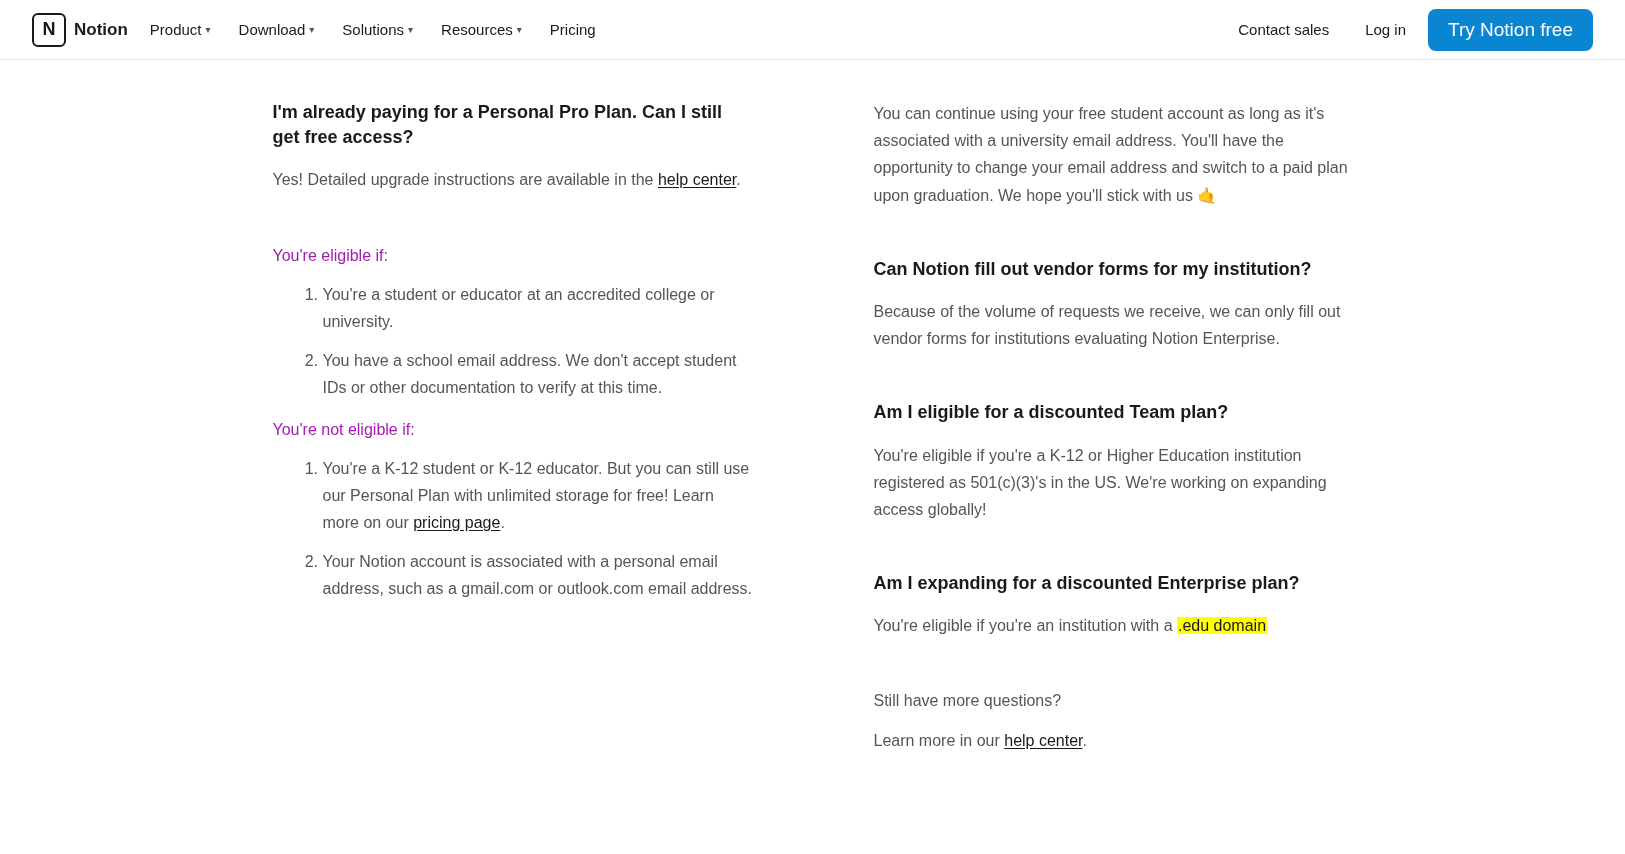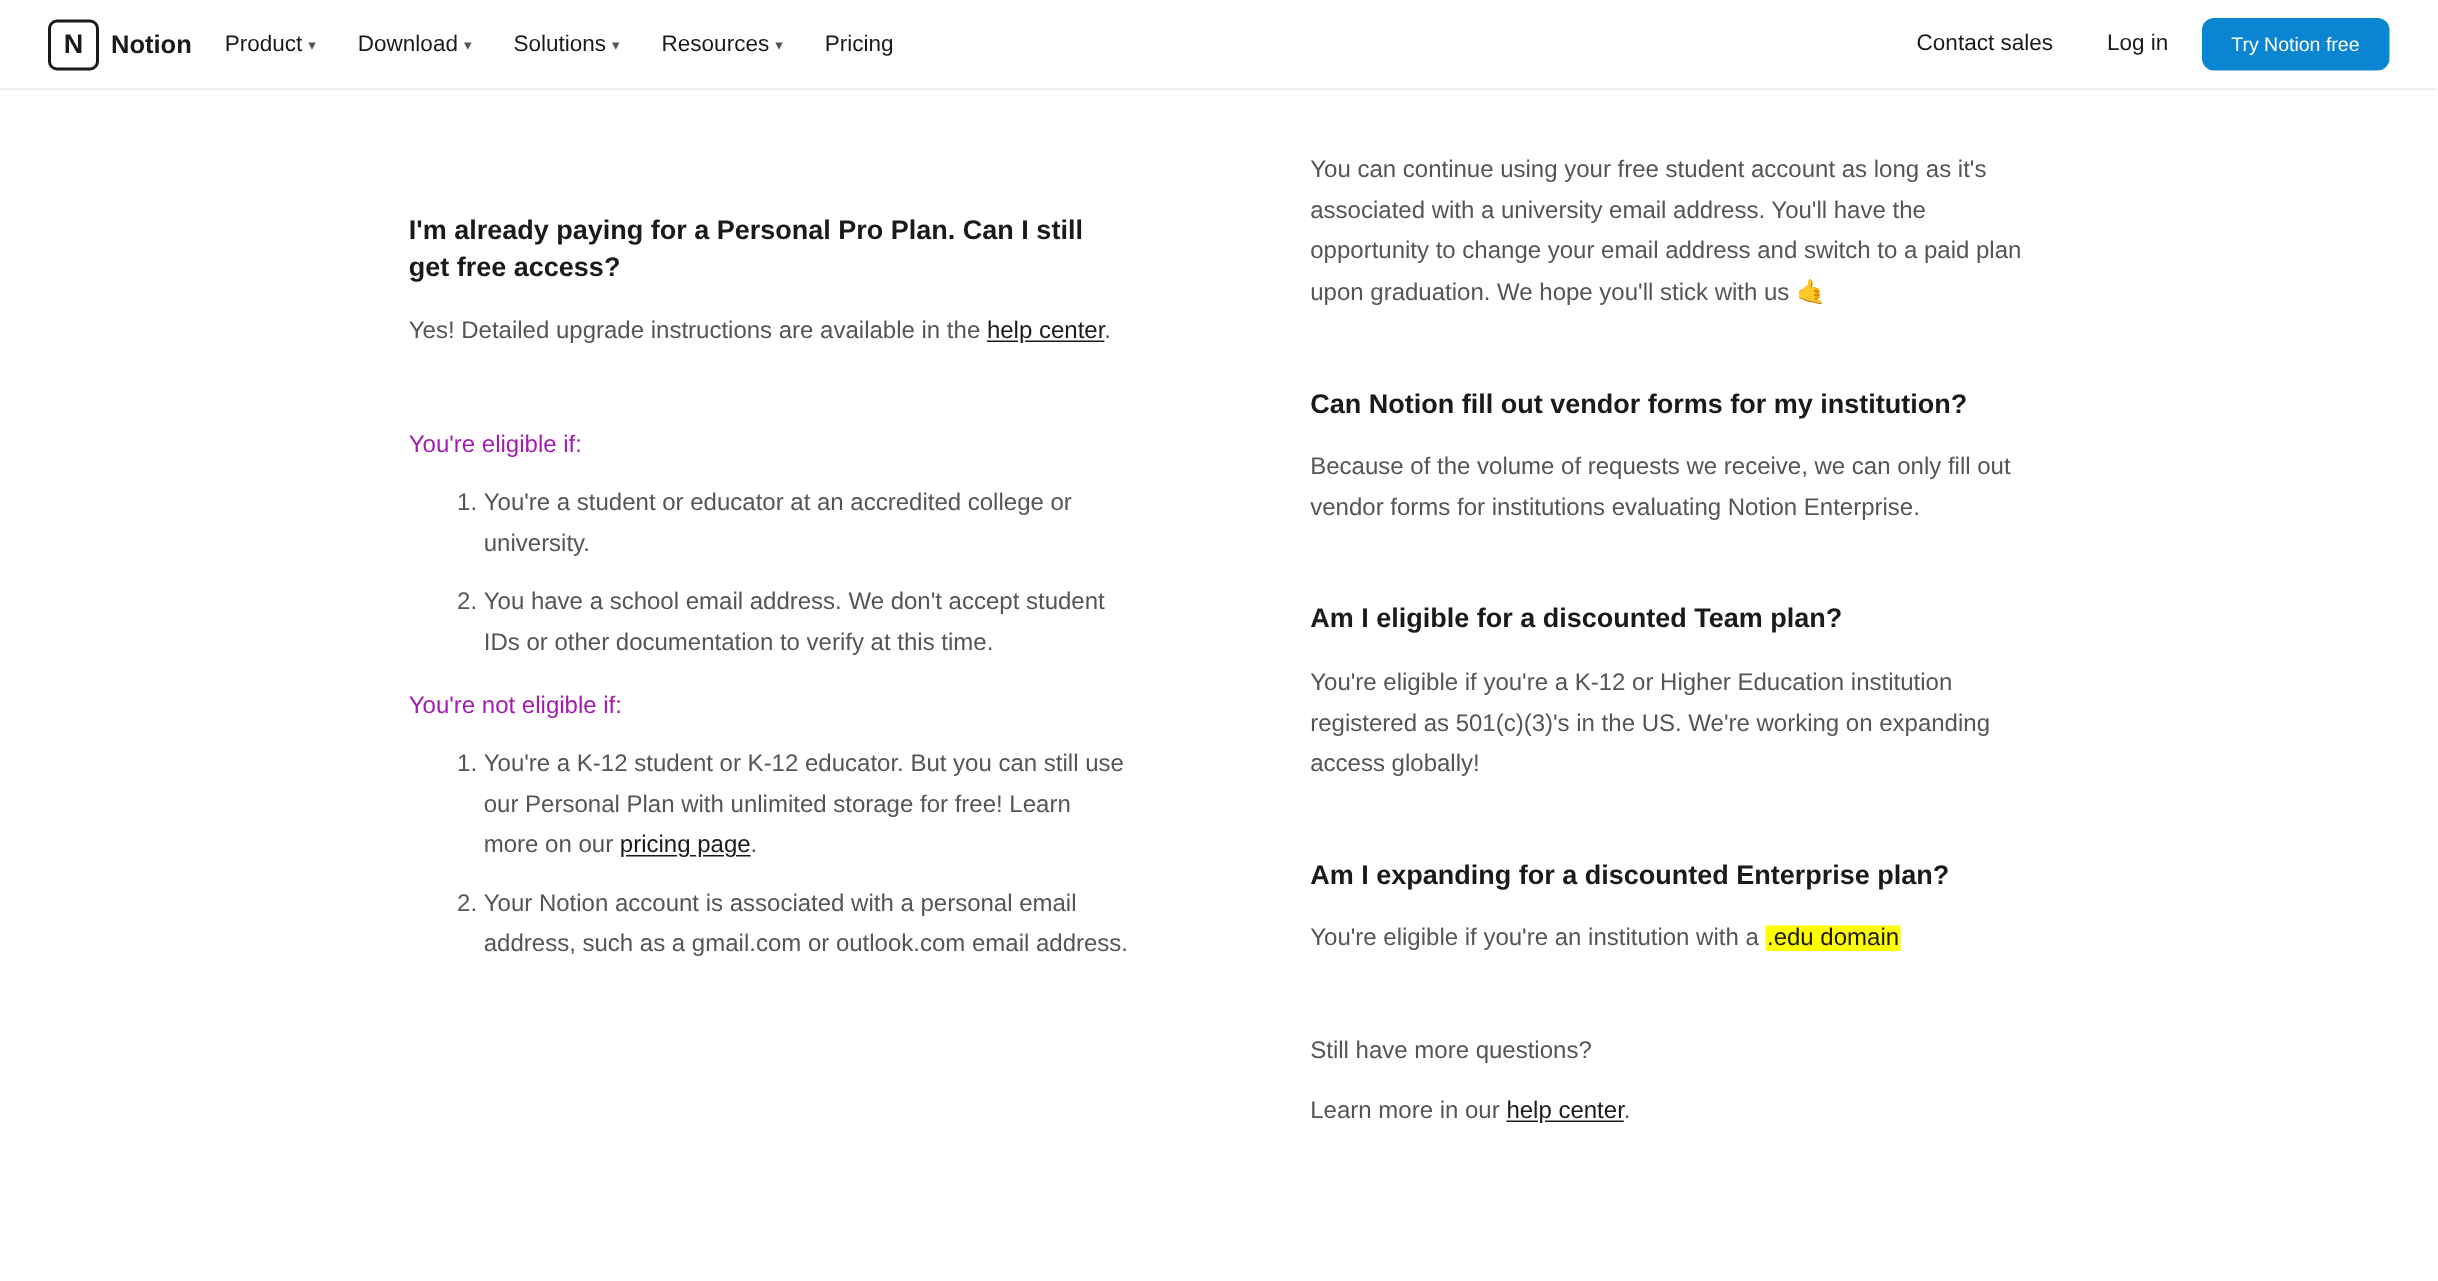--- a/index.html
+++ b/index.html
@@ -17,41 +17,41 @@
       width: 34px; height: 34px; border: 2px solid #1a1a1a; border-radius: 6px;
       display: flex; align-items: center; justify-content: center; font-weight: 900; font-size: 18px; background: #fff;
     }
     .nav-items { display: flex; align-items: flex-start; }
     .nav-item {
       display: flex; align-items: center; gap: 4px;
       padding: 8px 14px; font-size: 15px; color: #1a1a1a; cursor: pointer;
       text-decoration: none; border-radius: 6px;
     }
     .chevron { font-size: 10px; color: #555; }
-    .nav-right { display: flex; align-items: flex-start; gap: 8px; }
+    .nav-right { display: flex; align-items: center; gap: 8px; }
     .contact-sales { font-size: 15px; color: #1a1a1a; text-decoration: none; padding: 8px 14px; }
     .login-btn { font-size: 15px; color: #1a1a1a; text-decoration: none; padding: 8px 14px; }
     .try-btn {
       background: #0a85d1; color: #fff; border: none; border-radius: 8px;
-      padding: 10px 20px; font-size: 13px; font-weight: 500; cursor: pointer;
+      padding: 10px 20px; font-size: 19px; font-weight: 500; cursor: pointer;
     }
 
     
     .content {
       max-width: 1200px; margin: 0 auto; padding: 40px 60px;
       display: grid; grid-template-columns: 1fr 1fr; gap: 0 80px;
     }
 
     .left-col { padding-right: 20px; }
     .right-col { padding-left: 20px; border-left: 1px solid transparent; }
 
     .faq-section { margin-bottom: 48px; }
 
     .faq-question {
-      font-size: 18px; font-weight: 700; color: #1a1a1a; margin-bottom: 16px; line-height: 1.4; margin-top: 41px;
+      font-size: 18px; font-weight: 700; color: #1a1a1a; margin-bottom: 16px; line-height: 1.4;
     }
     .faq-answer {
       font-size: 16px; color: #555; line-height: 1.7;
     }
     .faq-answer a {
       color: #1a1a1a; text-decoration: underline; text-underline-offset: 2px;
     }
     .faq-answer a.highlight {
       background: #ffff00; color: #1a1a1a; text-decoration: none; padding: 0 1px;
     }

